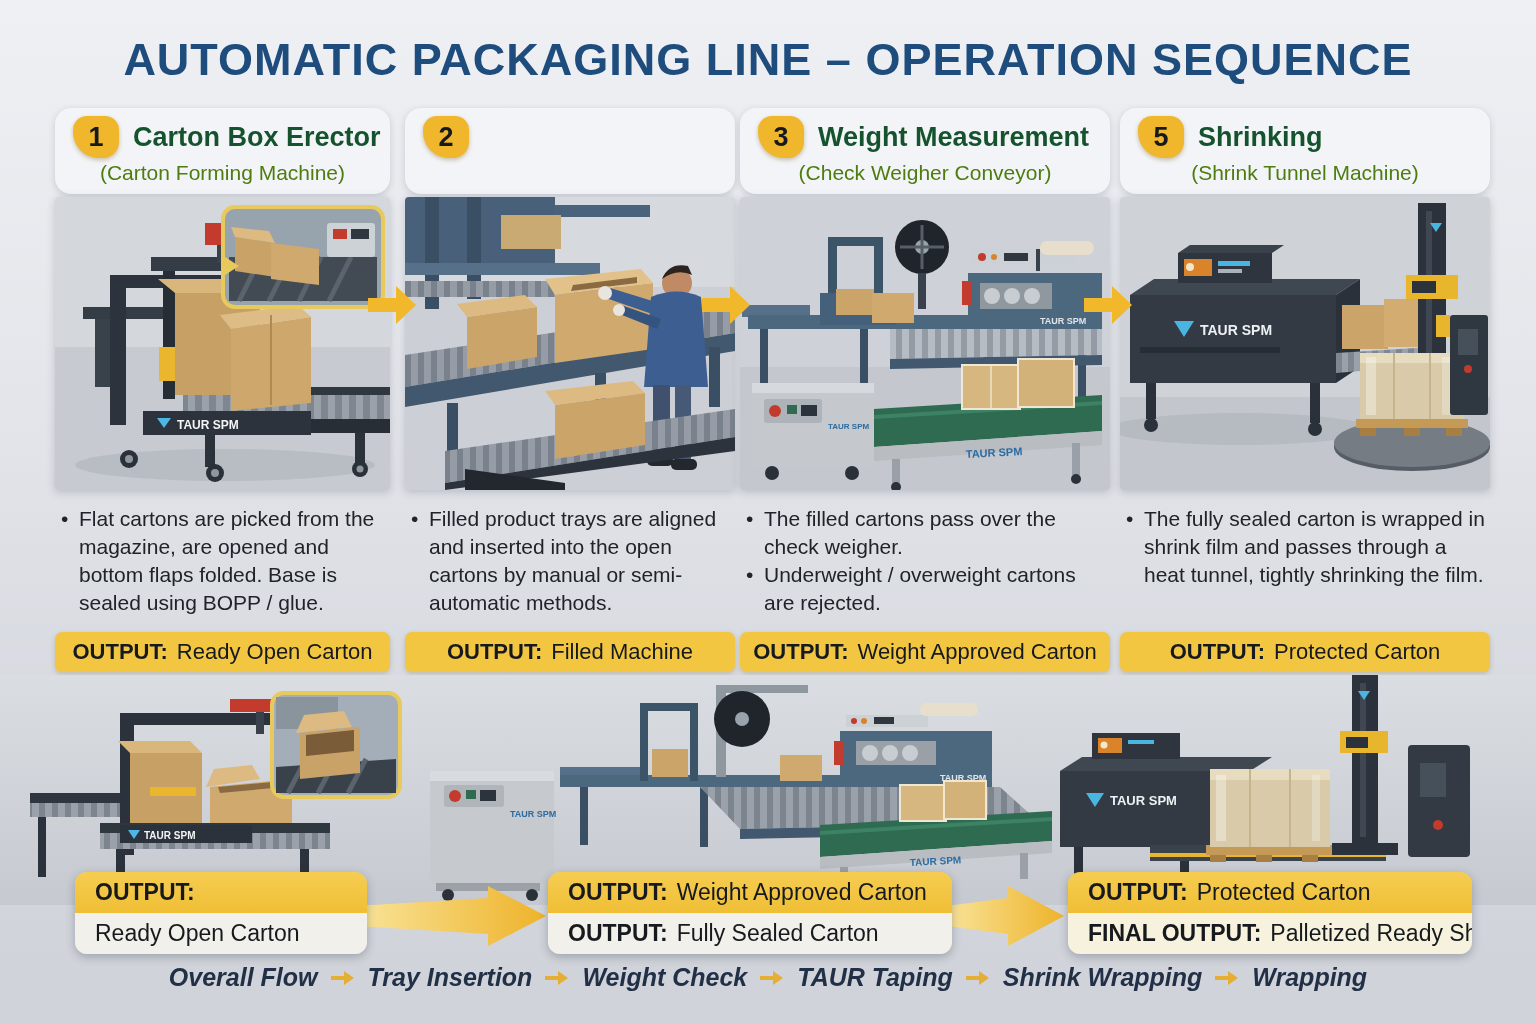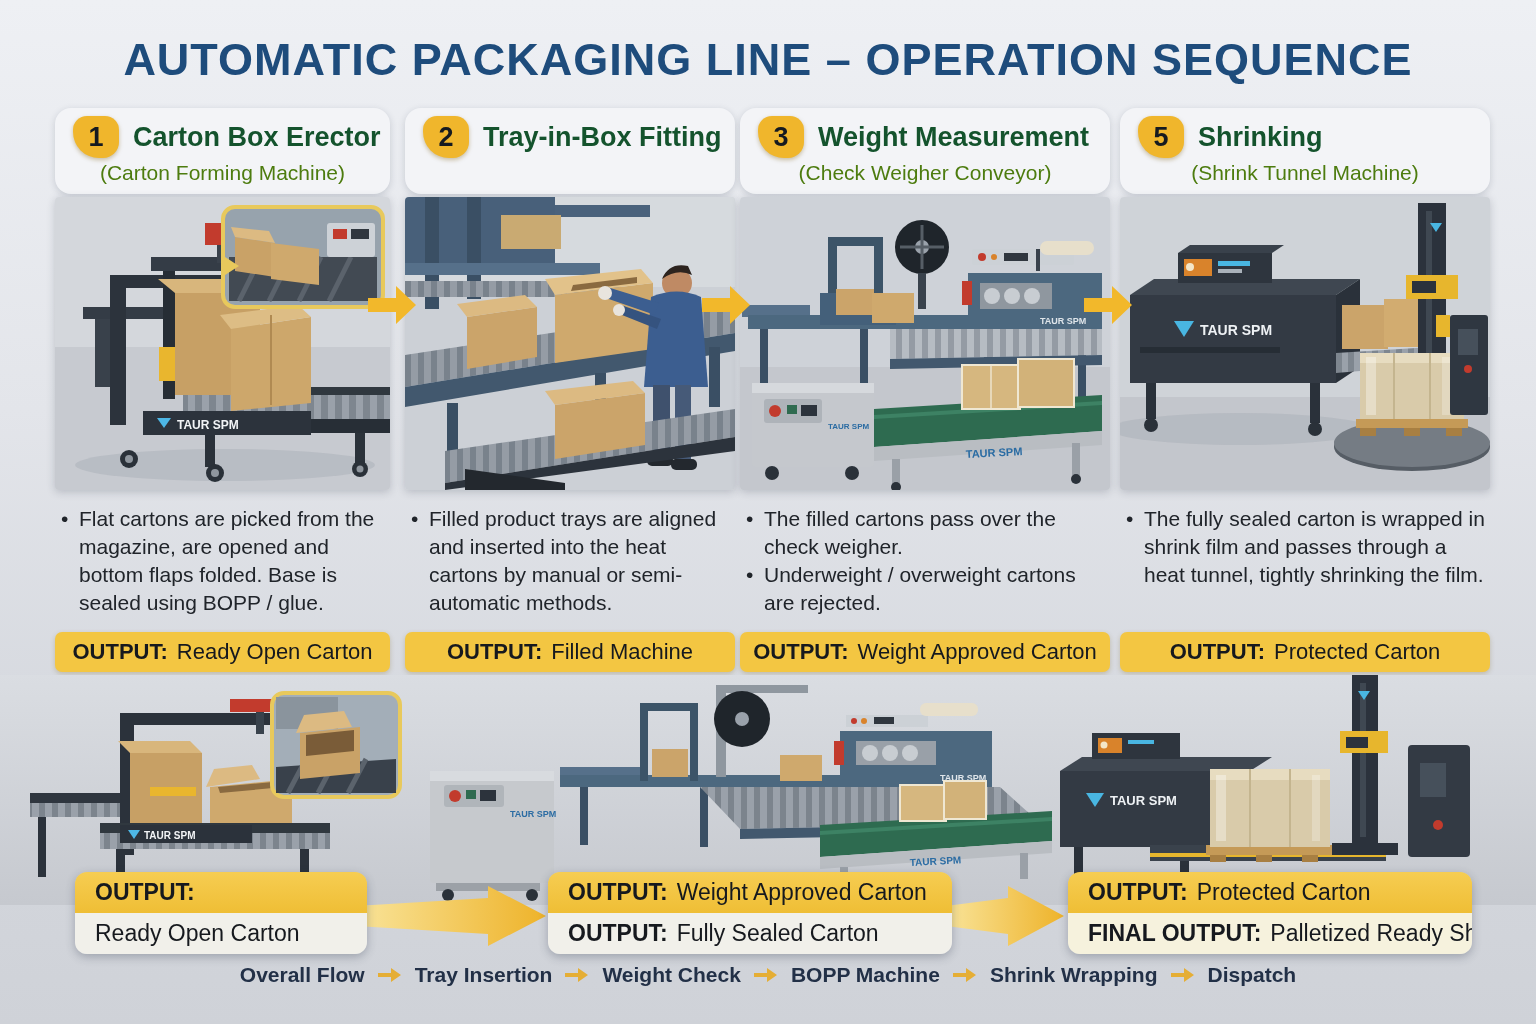--- a/index.html
+++ b/index.html
@@ -37,21 +37,21 @@
   .row-yellow{background:linear-gradient(180deg,#f6cd52,#efbe35);color:#16191e;}
   .row-light{background:#f1f0ea;color:#16191e;}
   .row-cream{background:#f6f2dd;color:#16191e;}
   .ob-left{left:75px;top:872px;width:292px;}
   .ob-mid{left:548px;top:872px;width:404px;}
   .ob-right{left:1068px;top:872px;width:404px;}
   .big-arrow{position:absolute;z-index:5;}
   .ba1{left:356px;top:884px;} .ba2{left:946px;top:884px;}
   .flow-row{position:absolute;left:0;top:963px;width:100%;display:flex;align-items:center;
     justify-content:center;gap:13px;z-index:7;}
-  .flow-label{font-size:21px;font-weight:700;color:#223047;white-space:nowrap;}
+  .flow-label{font-size:25px;font-weight:700;color:#223047;white-space:nowrap;font-style:italic;}
   .flow-arrow{display:flex;align-items:center;}
 </style>
 </head>
 <body>
 
 <div class="canvas">
 
   <h1 class="page-title">AUTOMATIC PACKAGING LINE – OPERATION SEQUENCE</h1>
 
   <div class="step s1">
@@ -133,21 +133,20 @@
     <div class="output-bar">
       <b>OUTPUT:</b>
         <span>Ready Open Carton</span>
     </div>
   </div>
 
   <div class="step s2">
     <div class="card">
       <div class="card-top">
         <div class="badge">2</div>
-        <div class="step-title">Tray-in-Box Fitting</div>
       </div>
     </div>
     <div class="photo">
       <svg viewBox="0 0 330 293" width="330" height="293">
         <defs>
           <pattern id="p2r" width="13" height="40" patternUnits="userSpaceOnUse">
             <rect width="13" height="40" fill="#959ca5"></rect>
               <rect width="6" height="40" fill="#79828c"></rect>
           </pattern>
         </defs>
@@ -194,21 +193,21 @@
           <polygon points="40,286 330,240 330,254 40,293" fill="#2c333c"></polygon>
           <polygon points="150,208 240,196 240,248 150,262" fill="#cba46a"></polygon>
           <polygon points="150,208 240,196 228,184 140,194" fill="#dcba82"></polygon>
           <polygon points="60,272 160,286 160,293 60,293" fill="#23282e"></polygon>
         </g>
       </svg>
     </div>
     <ul class="bullets">
       <li>
           <span class="dot">•</span>
-          <span>Filled product trays are aligned and inserted into the heat cartons by manual or semi-automatic methods.</span>
+          <span>Filled product trays are aligned and inserted into the open cartons by manual or semi-automatic methods.</span>
         </li>
     </ul>
     <div class="output-bar">
       <b>OUTPUT:</b>
         <span>Filled Machine</span>
     </div>
   </div>
 
   <div class="step s3">
     <div class="card">
@@ -608,28 +607,28 @@
         <svg width="24" height="16" viewBox="0 0 24 16">
           <polygon points="0,6 13,6 13,1 23,8 13,15 13,10 0,10" fill="#e5ae35"></polygon>
         </svg>
       </span>
     <span class="flow-label">Weight Check</span>
     <span class="flow-arrow">
         <svg width="24" height="16" viewBox="0 0 24 16">
           <polygon points="0,6 13,6 13,1 23,8 13,15 13,10 0,10" fill="#e5ae35"></polygon>
         </svg>
       </span>
-    <span class="flow-label">BOPP Machine</span>
+    <span class="flow-label">TAUR Taping</span>
     <span class="flow-arrow">
         <svg width="24" height="16" viewBox="0 0 24 16">
           <polygon points="0,6 13,6 13,1 23,8 13,15 13,10 0,10" fill="#e5ae35"></polygon>
         </svg>
       </span>
     <span class="flow-label">Shrink Wrapping</span>
     <span class="flow-arrow">
         <svg width="24" height="16" viewBox="0 0 24 16">
           <polygon points="0,6 13,6 13,1 23,8 13,15 13,10 0,10" fill="#e5ae35"></polygon>
         </svg>
       </span>
-    <span class="flow-label">Dispatch</span>
+    <span class="flow-label">Wrapping</span>
   </div>
 
 </div>
 
 </body></html>

